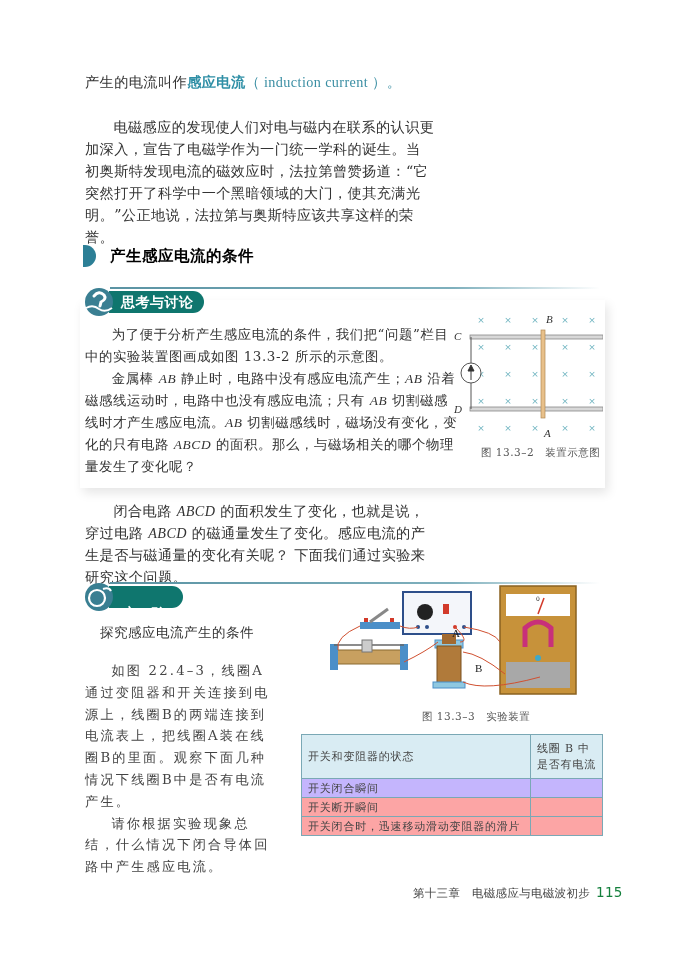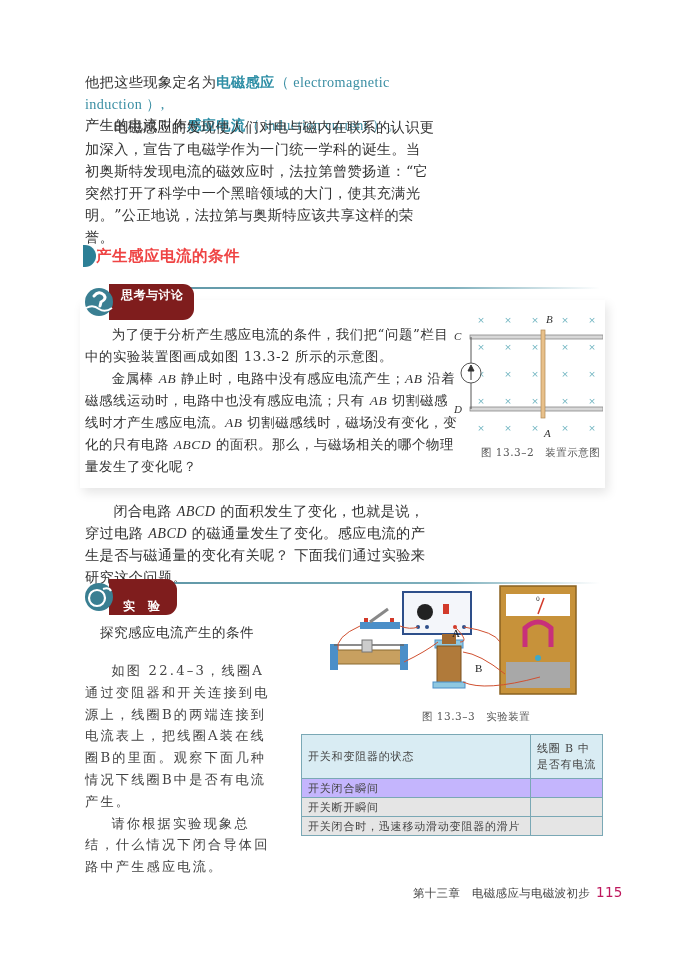--- a/index.html
+++ b/index.html
@@ -8,58 +8,55 @@
 
   .para { position: absolute; left: 85px; width: 345px; font-size: 14.2px; line-height: 21.5px; letter-spacing: 0.4px; color: #333; }
   .hl { color: #2f8fa6; font-family: "DejaVu Sans", "Liberation Sans", sans-serif; font-weight: bold; }
   .en { font-family: "Liberation Serif", serif; color: #3a8ea3; }
   .ital { font-style: italic; font-family: "Liberation Serif", serif; }
   .indent { text-indent: 2em; }
 
   
   .section-head { position: absolute; left: 83px; top: 245px; height: 22px; display: flex; align-items: center; }
   .section-mark { width: 13px; height: 22px; background: #2c7f96; border-radius: 0 11px 11px 0; }
-  .section-title { margin-left: 0; font-family: "DejaVu Sans", "Liberation Sans", sans-serif; font-weight: bold; font-size: 15.5px; color: #ef4444; letter-spacing: 0.5px; }
+  .section-title { margin-left: 14px; font-family: "DejaVu Sans", "Liberation Sans", sans-serif; font-weight: bold; font-size: 15.5px; color: #000000; letter-spacing: 0.5px; }
 
   
   .rule { position: absolute; left: 110px; height: 2px; width: 490px; background: linear-gradient(to right, #5a93a3, #7fb0bd 70%, rgba(160,200,210,0)); }
   .pill { position: absolute; left: 83px; height: 26px; display: flex; align-items: center; }
   .pill-icon { width: 32px; height: 32px; position: relative; z-index: 2; }
-  .pill-label { margin-left: -6px; height: 36px; padding: 0 10px 0 12px; background: #7f1d1d; color: #fff; border-radius: 0 11px 11px 0; font-family: "DejaVu Sans", "Liberation Sans", sans-serif; font-weight: bold; font-size: 12px; line-height: 22px; letter-spacing: 0.5px; }
+  .pill-label { margin-left: -6px; height: 22px; padding: 0 10px 0 12px; background: #0f766e; color: #fff; border-radius: 0 11px 11px 0; font-family: "DejaVu Sans", "Liberation Sans", sans-serif; font-weight: bold; font-size: 14px; line-height: 22px; letter-spacing: 0.5px; }
 
   
   .disc-box { position: absolute; left: 80px; top: 300px; width: 525px; height: 188px; background: #fff; box-shadow: 3px 5px 10px rgba(0,0,0,0.10); }
   .disc-text { position: absolute; left: 85px; top: 324px; width: 375px; font-family: "DejaVu Serif", serif; font-size: 13.4px; line-height: 22px; color: #333; letter-spacing: 0.6px; }
 
   .fig1 { position: absolute; left: 448px; top: 310px; width: 155px; height: 160px; }
   .cap { font-family: "DejaVu Serif", "Liberation Serif", serif; font-size: 10.5px; color: #555; letter-spacing: 0.5px; }
 
   
   .exp-sub { position: absolute; left: 100px; top: 624px; font-family: "DejaVu Sans", "Liberation Sans", sans-serif; font-size: 13.5px; color: #333; letter-spacing: 0.5px; }
   .exp-text { position: absolute; left: 85px; top: 660px; width: 188px; font-family: "DejaVu Serif", serif; font-size: 13.2px; line-height: 21.8px; color: #444; letter-spacing: 2.2px; }
 
   .fig2 { position: absolute; left: 330px; top: 582px; width: 260px; height: 125px; }
 
   table.exp { position: absolute; left: 301px; top: 734px; width: 302px; border-collapse: collapse; font-family: "DejaVu Serif", serif; font-size: 11px; color: #444; letter-spacing: 0.8px; }
   table.exp td { border: 1px solid #7aa8b5; padding: 0 6px; height: 19px; }
   table.exp tr.hdr td { height: 44px; background: #d9ecf3; }
   table.exp tr.r0 td { background: #c4b5fd; }
-  table.exp tr.r1 td { background: #e5e5e5; }
+  table.exp tr.r1 td { background: #fca5a5; }
   table.exp td.c2 { width: 72px; line-height: 16px; }
 
   .footer { position: absolute; left: 413px; top: 884px; font-family: "DejaVu Sans", "Liberation Sans", sans-serif; font-size: 11.5px; color: #444; letter-spacing: 0.3px; }
-  .footer .pg { font-size: 13.5px; margin-left: 6px; color: #be185d; }
+  .footer .pg { font-size: 13.5px; margin-left: 6px; color: #15803d; }
 </style>
 </head>
 <body>
 
 <div class="para" style="top:72px; width:360px;">
-  <div>
-    <span>他把这些现象定名为</span><span class="hl">电磁感应</span><span class="en">（ electromagnetic induction ）,</span>
-  </div>
   <div>
     <span>产生的电流叫作</span><span class="hl">感应电流</span><span class="en">（ induction current ）。</span>
   </div>
 </div>
 
 <div class="para indent" style="top:116px; width:350px; line-height:22px;">电磁感应的发现使人们对电与磁内在联系的认识更加深入，宣告了电磁学作为一门统一学科的诞生。当初奥斯特发现电流的磁效应时，法拉第曾赞扬道：“它突然打开了科学中一个黑暗领域的大门，使其充满光明。”公正地说，法拉第与奥斯特应该共享这样的荣誉。</div>
 
 <div class="section-head">
   <div class="section-mark"></div>
   <div class="section-title">产生感应电流的条件</div>

